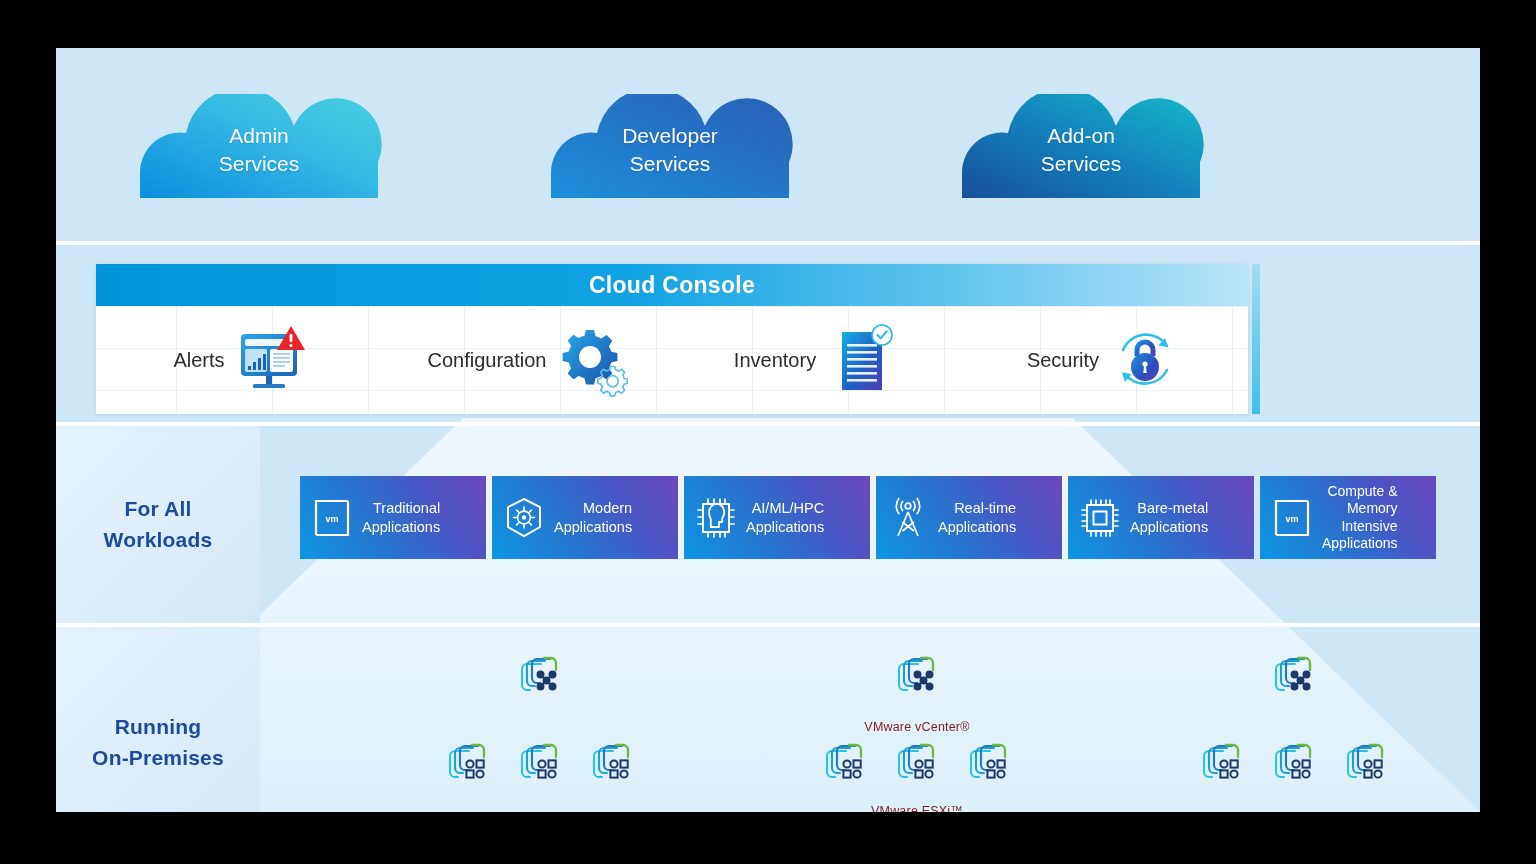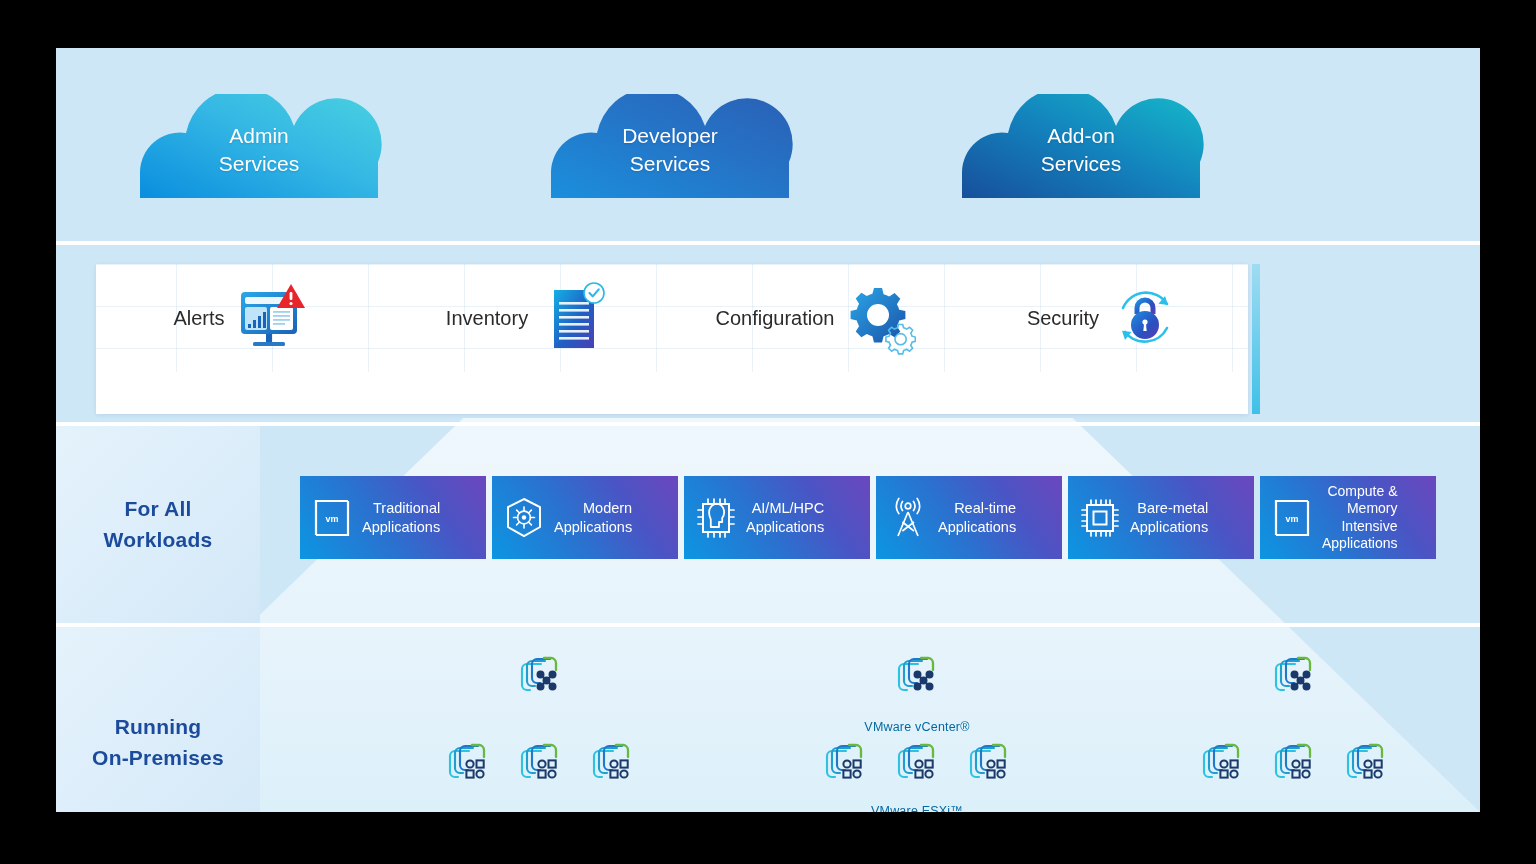--- a/index.html
+++ b/index.html
@@ -96,21 +96,21 @@
 
   
   .onprem-group{position:absolute;top:28px;width:300px;text-align:center;}
   #grp0{left:130px;}
   #grp1{left:507px;}
   #grp2{left:884px;}
   .vc-row{height:62px;display:flex;justify-content:center;align-items:flex-start;}
   .esxi-row{display:flex;justify-content:center;gap:28px;margin-top:6px;}
   .vm-icon{width:44px;height:46px;display:block;}
   .onprem-caption{
-    font-size:12.5px;color:#0369a1;margin-top:3px;letter-spacing:.2px;height:16px;
+    font-size:12.5px;color:#7f1d1d;margin-top:3px;letter-spacing:.2px;height:16px;
   }
   .onprem-caption.bottom{margin-top:16px;}
   .cap-hidden{visibility:hidden;}
 </style>
 </head>
 <body>
 
 <div id="stage">
   <div id="diagram">
 
@@ -162,20 +162,21 @@
         </div>
 
       </div>
     </div>
     <div class="row-sep" style="top:193px"></div>
 
     <div class="row" id="row2">
       <div class="row-body">
 
         <div id="console">
+          <div id="console-bar">Cloud Console</div>
           <div id="console-body">
 
             <div class="console-item">
               <span class="ci-label">Alerts</span>
               <svg class="ci-icon" viewBox="0 0 72 80">
                 <defs>
                   <linearGradient id="mg" x1="0" y1="0" x2="1" y2="1">
                     <stop offset="0%" stop-color="#2aa7e8"></stop>
                       <stop offset="100%" stop-color="#1b63b8"></stop>
                   </linearGradient>
@@ -194,60 +195,60 @@
                 <rect x="28" y="34" width="3" height="16" fill="#1b63b8"></rect>
                 <rect x="31" y="56" width="6" height="9" fill="#1b63b8"></rect>
                 <rect x="18" y="64" width="32" height="4" rx="1.5" fill="#2a79c6"></rect>
                 <path d="M56 6 L70 30 L42 30 Z" fill="#e8252a"></path>
                 <rect x="54.6" y="14" width="2.8" height="8" rx="1.2" fill="#fff"></rect>
                 <circle cx="56" cy="25.5" r="1.6" fill="#fff"></circle>
               </svg>
             </div>
 
             <div class="console-item">
+              <span class="ci-label">Configuration</span>
+              <svg class="ci-icon" viewBox="0 0 72 80">
+                <defs>
+                  <linearGradient id="gg" x1="0" y1="0" x2="1" y2="1">
+                    <stop offset="0%" stop-color="#2aa7e8"></stop>
+                      <stop offset="100%" stop-color="#1b52a8"></stop>
+                  </linearGradient>
+                </defs>
+                <g fill="url(#gg)">
+                  <path d="M30 10 h8 l1.6 6.2 a20 20 0 0 1 5.6 2.3 l5.4-3.4 5.7 5.7 -3.4 5.4 a20 20 0 0 1 2.3 5.6 L61.4 33 v8 l-6.2 1.6 a20 20 0 0 1 -2.3 5.6 l3.4 5.4 -5.7 5.7 -5.4-3.4 a20 20 0 0 1 -5.6 2.3 L38 64.4 h-8 l-1.6-6.2 a20 20 0 0 1 -5.6-2.3 l-5.4 3.4 -5.7-5.7 3.4-5.4 a20 20 0 0 1 -2.3-5.6 L6.6 41 v-8 l6.2-1.6 a20 20 0 0 1 2.3-5.6 l-3.4-5.4 5.7-5.7 5.4 3.4 a20 20 0 0 1 5.6-2.3 Z"></path>
+                </g>
+                <circle cx="34" cy="37" r="11" fill="#ffffff"></circle>
+                <g fill="none" stroke="#56bde8" stroke-width="1.6">
+                  <path d="M54.5 46.5 h4.2 l.9 3.3 a11 11 0 0 1 3 1.3 l3-1.9 3 3 -1.9 3 a11 11 0 0 1 1.3 3 l3.3 .9 v4.2 l-3.3 .9 a11 11 0 0 1 -1.3 3 l1.9 3 -3 3 -3-1.9 a11 11 0 0 1 -3 1.3 l-.9 3.3 h-4.2 l-.9-3.3 a11 11 0 0 1 -3-1.3 l-3 1.9 -3-3 1.9-3 a11 11 0 0 1 -1.3-3 l-3.3-.9 v-4.2 l3.3-.9 a11 11 0 0 1 1.3-3 l-1.9-3 3-3 3 1.9 a11 11 0 0 1 3-1.3 Z"></path>
+                  <circle cx="56.6" cy="61.2" r="5.6"></circle>
+                </g>
+              </svg>
+            </div>
+
+            <div class="console-item">
               <span class="ci-label">Inventory</span>
               <svg class="ci-icon" viewBox="0 0 72 80">
                 <defs>
                   <linearGradient id="dg" x1="0" y1="0" x2="1" y2="1">
                     <stop offset="0%" stop-color="#13b0e6"></stop>
                       <stop offset="55%" stop-color="#1f60c4"></stop>
                       <stop offset="100%" stop-color="#4b3fb3"></stop>
                   </linearGradient>
                 </defs>
                 <rect x="16" y="12" width="40" height="58" fill="url(#dg)"></rect>
                 <g fill="#ffffff" opacity=".9">
                   <rect x="21" y="24" width="30" height="2.6"></rect>
                   <rect x="21" y="31" width="30" height="2.6"></rect>
                   <rect x="21" y="38" width="30" height="2.6"></rect>
                   <rect x="21" y="45" width="30" height="2.6"></rect>
                   <rect x="21" y="52" width="30" height="2.6"></rect>
                   <rect x="21" y="59" width="30" height="2.6"></rect>
                 </g>
                 <circle cx="56" cy="15" r="10" fill="#ffffff" stroke="#2bb8e8" stroke-width="1.6"></circle>
                 <path d="M51.5 15 l3.2 3.4 6-7" fill="none" stroke="#2bb8e8" stroke-width="2.1" stroke-linecap="round" stroke-linejoin="round"></path>
-              </svg>
-            </div>
-
-            <div class="console-item">
-              <span class="ci-label">Configuration</span>
-              <svg class="ci-icon" viewBox="0 0 72 80">
-                <defs>
-                  <linearGradient id="gg" x1="0" y1="0" x2="1" y2="1">
-                    <stop offset="0%" stop-color="#2aa7e8"></stop>
-                      <stop offset="100%" stop-color="#1b52a8"></stop>
-                  </linearGradient>
-                </defs>
-                <g fill="url(#gg)">
-                  <path d="M30 10 h8 l1.6 6.2 a20 20 0 0 1 5.6 2.3 l5.4-3.4 5.7 5.7 -3.4 5.4 a20 20 0 0 1 2.3 5.6 L61.4 33 v8 l-6.2 1.6 a20 20 0 0 1 -2.3 5.6 l3.4 5.4 -5.7 5.7 -5.4-3.4 a20 20 0 0 1 -5.6 2.3 L38 64.4 h-8 l-1.6-6.2 a20 20 0 0 1 -5.6-2.3 l-5.4 3.4 -5.7-5.7 3.4-5.4 a20 20 0 0 1 -2.3-5.6 L6.6 41 v-8 l6.2-1.6 a20 20 0 0 1 2.3-5.6 l-3.4-5.4 5.7-5.7 5.4 3.4 a20 20 0 0 1 5.6-2.3 Z"></path>
-                </g>
-                <circle cx="34" cy="37" r="11" fill="#ffffff"></circle>
-                <g fill="none" stroke="#56bde8" stroke-width="1.6">
-                  <path d="M54.5 46.5 h4.2 l.9 3.3 a11 11 0 0 1 3 1.3 l3-1.9 3 3 -1.9 3 a11 11 0 0 1 1.3 3 l3.3 .9 v4.2 l-3.3 .9 a11 11 0 0 1 -1.3 3 l1.9 3 -3 3 -3-1.9 a11 11 0 0 1 -3 1.3 l-.9 3.3 h-4.2 l-.9-3.3 a11 11 0 0 1 -3-1.3 l-3 1.9 -3-3 1.9-3 a11 11 0 0 1 -1.3-3 l-3.3-.9 v-4.2 l3.3-.9 a11 11 0 0 1 1.3-3 l-1.9-3 3-3 3 1.9 a11 11 0 0 1 3-1.3 Z"></path>
-                  <circle cx="56.6" cy="61.2" r="5.6"></circle>
-                </g>
               </svg>
             </div>
 
             <div class="console-item">
               <span class="ci-label">Security</span>
               <svg class="ci-icon" viewBox="0 0 72 80">
                 <defs>
                   <linearGradient id="lg" x1="0" y1="0" x2="1" y2="1">
                     <stop offset="0%" stop-color="#1f8fe0"></stop>
                       <stop offset="60%" stop-color="#2a4fc0"></stop>

